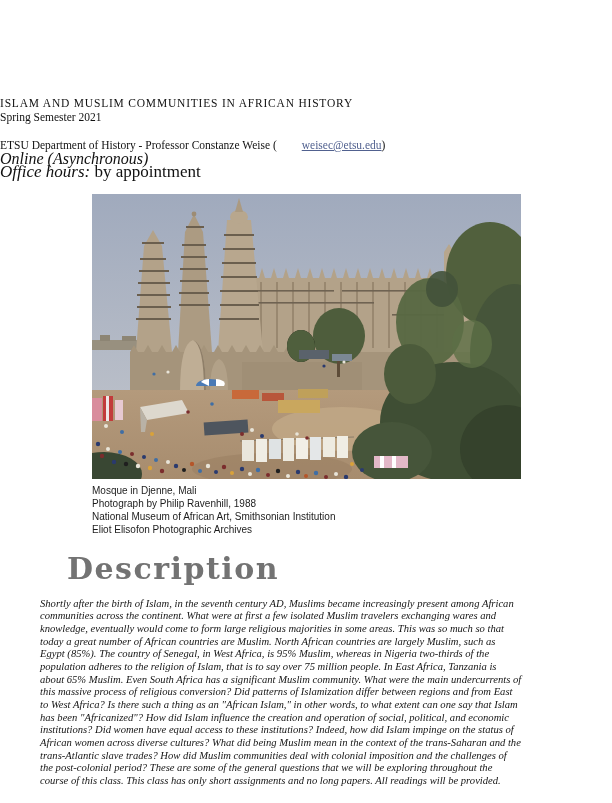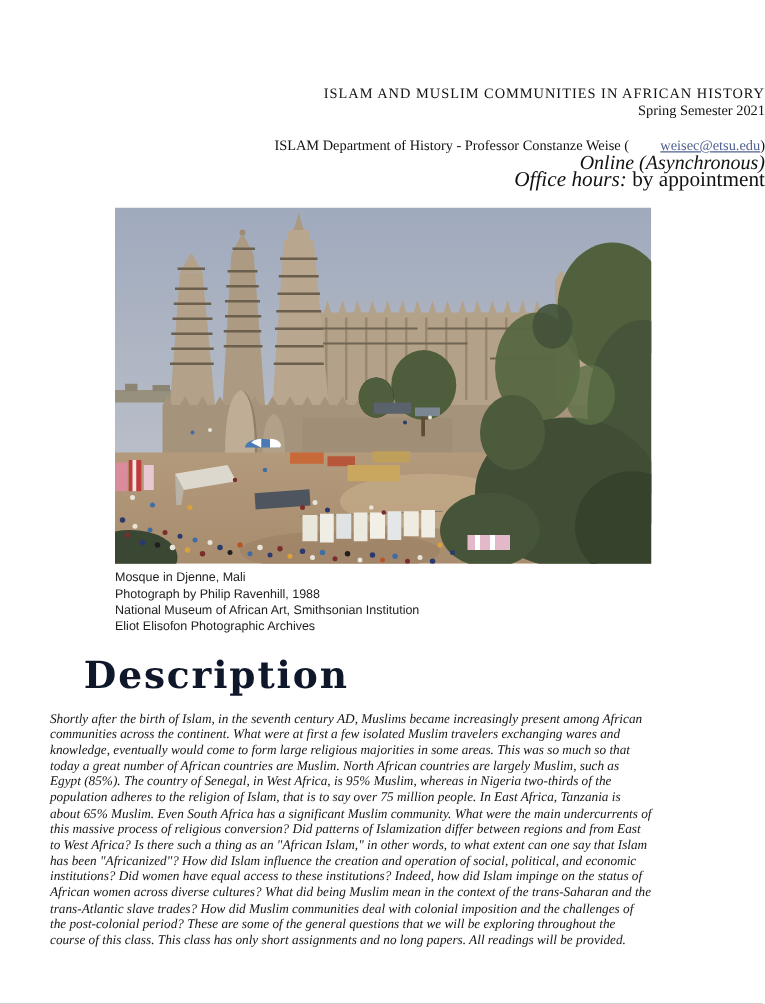--- a/index.html
+++ b/index.html
@@ -5,61 +5,61 @@
   html,body{margin:0;padding:0;background:#888;}
   .page{
     position:relative;
     width:612px;height:803px;
     margin:0 auto;
     background:#ffffff;
     font-family:"Liberation Serif", serif;
     color:#111;
     overflow:hidden;
   }
-  .header{ padding-top:68px; text-align:right; }
+  .header{ padding-top:96px; text-align:left; }
   .course-title{
     font-size:11.5px; letter-spacing:0.8px; line-height:14px;
     font-weight:normal;
   }
-  .semester{ font-size:11.5px; line-height:14px;margin-left:36px; }
+  .semester{ font-size:11.5px; line-height:14px; }
   .dept-line{ font-size:11.5px; line-height:13px; margin-top:15px; }
   .email-link{ color:#51618f; text-decoration:underline; cursor:pointer;margin-left:25px; }
   .mode-line{ font-size:16px; line-height:13px;font-style:italic; }
   .office-line{ font-size:17px; line-height:13px; }
   .office-label{ font-style:italic; }
   .photo-wrap{ margin:16px 0 0 92px; width:429px; height:285px; line-height:0; }
   .caption{
     margin:6px 0 0 92px;
     font-family:"Liberation Sans", sans-serif;
     font-size:10px; line-height:12.9px; color:#1c1c1c;
   }
   .caption .cap-title{ font-weight:normal; }
   .desc-heading{
     margin:14px 0 0 67px;
     font-family:"DejaVu Serif", serif;
     font-size:30px; font-weight:bold; letter-spacing:1.5px;
-    color:#0f172a;
+    color:#737373;
   }
   .desc-body{
     margin:12px 0 0 40px;
     width:482px;
     font-size:10.6px; line-height:12.65px;
     color:#141414;
     font-style:italic;
   }
 </style>
 </head>
 <body>
 
 <div class="page">
 
   <div class="header">
     <div class="course-title">ISLAM AND MUSLIM COMMUNITIES IN AFRICAN HISTORY</div>
     <div class="semester">Spring Semester 2021</div>
-    <div class="dept-line"><span>ISLAM Department of History - Professor Constanze Weise (</span><span class="email-link">weisec@etsu.edu</span><span>)</span></div>
+    <div class="dept-line"><span>ETSU Department of History - Professor Constanze Weise (</span><span class="email-link">weisec@etsu.edu</span><span>)</span></div>
     <div class="mode-line">Online (Asynchronous)</div>
     <div class="office-line"><span class="office-label">Office hours:</span><span> by appointment</span></div>
   </div>
 
   <div class="photo-wrap">
     <svg width="429" height="285" viewBox="0 0 429 285">
       <defs>
         <linearGradient id="sky" x1="0" y1="0" x2="0" y2="1">
           <stop offset="0" stop-color="#a0aabd"></stop>
           <stop offset="1" stop-color="#b9bec8"></stop>

